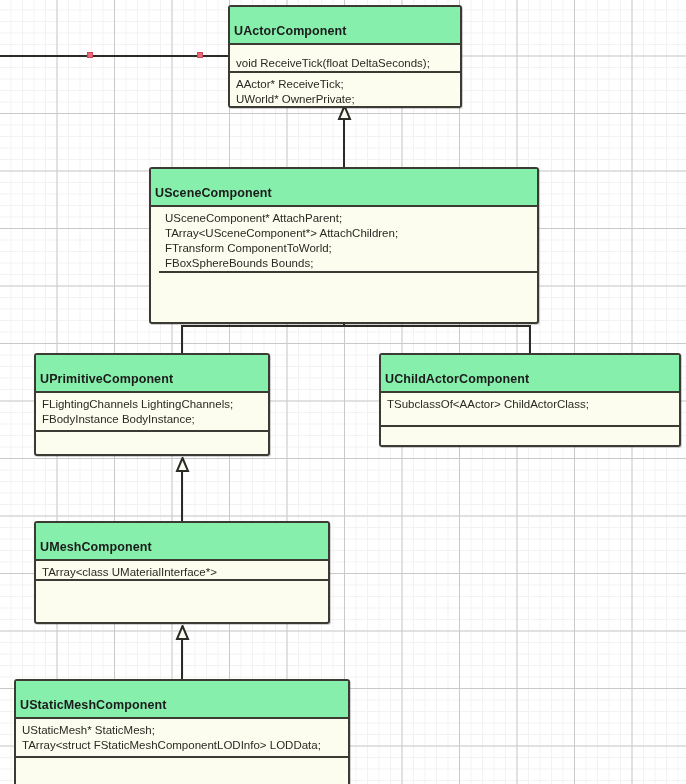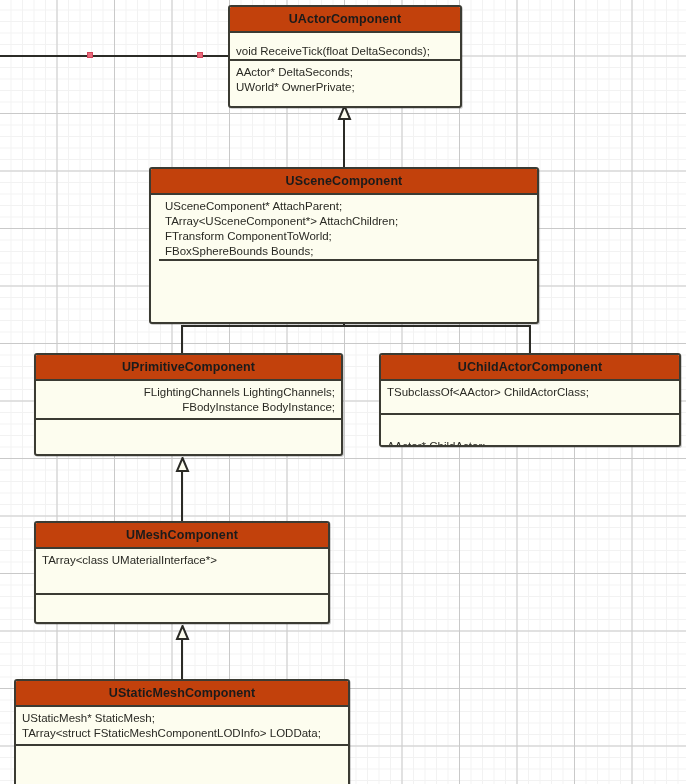--- a/index.html
+++ b/index.html
@@ -39,28 +39,27 @@
     position: absolute;
     box-sizing: border-box;
     background: #fdfdef;
     border: 2px solid #3b3b33;
     border-radius: 3px;
     box-shadow: 1px 1px 0 rgba(0,0,0,0.18);
     overflow: hidden;
   }
   .uml-title {
     box-sizing: border-box;
-    text-align: center;
     font-size: 12.5px;
     font-weight: bold;
     color: #1b1b1b;
-    padding: 5px 4px 5px 4px;
+    padding: 17px 4px 5px 4px;
     letter-spacing: 0.1px;
     border-bottom: 2px solid #3b3b33;
-    background: #c2410c;
+    background: #86efac;
     white-space: nowrap;
   }
   .uml-section {
     box-sizing: border-box;
     padding: 4px 6px 4px 6px;
     background: #fdfdef;
     border-bottom: 2px solid #3b3b33;
   }
   .uml-section:last-child {
     border-bottom: none;
@@ -142,58 +141,58 @@
       <polygon points="7.5,1 13,14 2,14" fill="#fdfdef" stroke="#2b2b26" stroke-width="2"></polygon>
     </svg>
   </div>
 
   <div class="uml-class" style="left:228px; top:5px; width:234px; height:103px;">
     <div class="uml-title">UActorComponent</div>
     <div class="uml-section" style="height:21px;margin-top:7px;">
       <div class="uml-line">void ReceiveTick(float DeltaSeconds);</div>
     </div>
     <div class="uml-section">
-      <div class="uml-line"> AActor* DeltaSeconds;</div>
+      <div class="uml-line"> AActor* ReceiveTick;</div>
       <div class="uml-line">UWorld* OwnerPrivate;</div>
     </div>
   </div>
 
   <div class="uml-class" style="left:149px; top:167px; width:390px; height:157px;">
     <div class="uml-title">USceneComponent</div>
     <div class="uml-section" style="height:66px;margin-left:8px;">
       <div class="uml-line">USceneComponent* AttachParent;</div>
       <div class="uml-line">TArray&lt;USceneComponent*&gt; AttachChildren;</div>
       <div class="uml-line">FTransform ComponentToWorld;</div>
       <div class="uml-line">FBoxSphereBounds Bounds;</div>
     </div>
     <div class="uml-section empty"></div>
   </div>
 
-  <div class="uml-class" style="left:34px; top:353px; width:309px; height:103px;">
+  <div class="uml-class" style="left:34px; top:353px; width:236px; height:103px;">
     <div class="uml-title">UPrimitiveComponent</div>
-    <div class="uml-section" style="height:39px;text-align:right;">
+    <div class="uml-section" style="height:39px;">
       <div class="uml-line">FLightingChannels LightingChannels;</div>
       <div class="uml-line">FBodyInstance BodyInstance;</div>
     </div>
     <div class="uml-section empty"></div>
   </div>
 
   <div class="uml-class" style="left:379px; top:353px; width:302px; height:94px;">
     <div class="uml-title">UChildActorComponent</div>
     <div class="uml-section" style="height:34px;">
       <div class="uml-line">TSubclassOf&lt;AActor&gt; ChildActorClass;</div>
     </div>
     <div class="uml-section" style="padding-top:24px;">
       <div class="uml-line">AActor*  ChildActor;</div>
     </div>
   </div>
 
   <div class="uml-class" style="left:34px; top:521px; width:296px; height:103px;">
     <div class="uml-title">UMeshComponent</div>
-    <div class="uml-section" style="height:46px;">
+    <div class="uml-section" style="height:20px;">
       <div class="uml-line">TArray&lt;class UMaterialInterface*&gt;</div>
     </div>
     <div class="uml-section empty"></div>
   </div>
 
   <div class="uml-class" style="left:14px; top:679px; width:336px; height:124px;">
     <div class="uml-title">UStaticMeshComponent</div>
     <div class="uml-section" style="height:39px;">
       <div class="uml-line">UStaticMesh* StaticMesh;</div>
       <div class="uml-line">TArray&lt;struct FStaticMeshComponentLODInfo&gt; LODData;</div>

